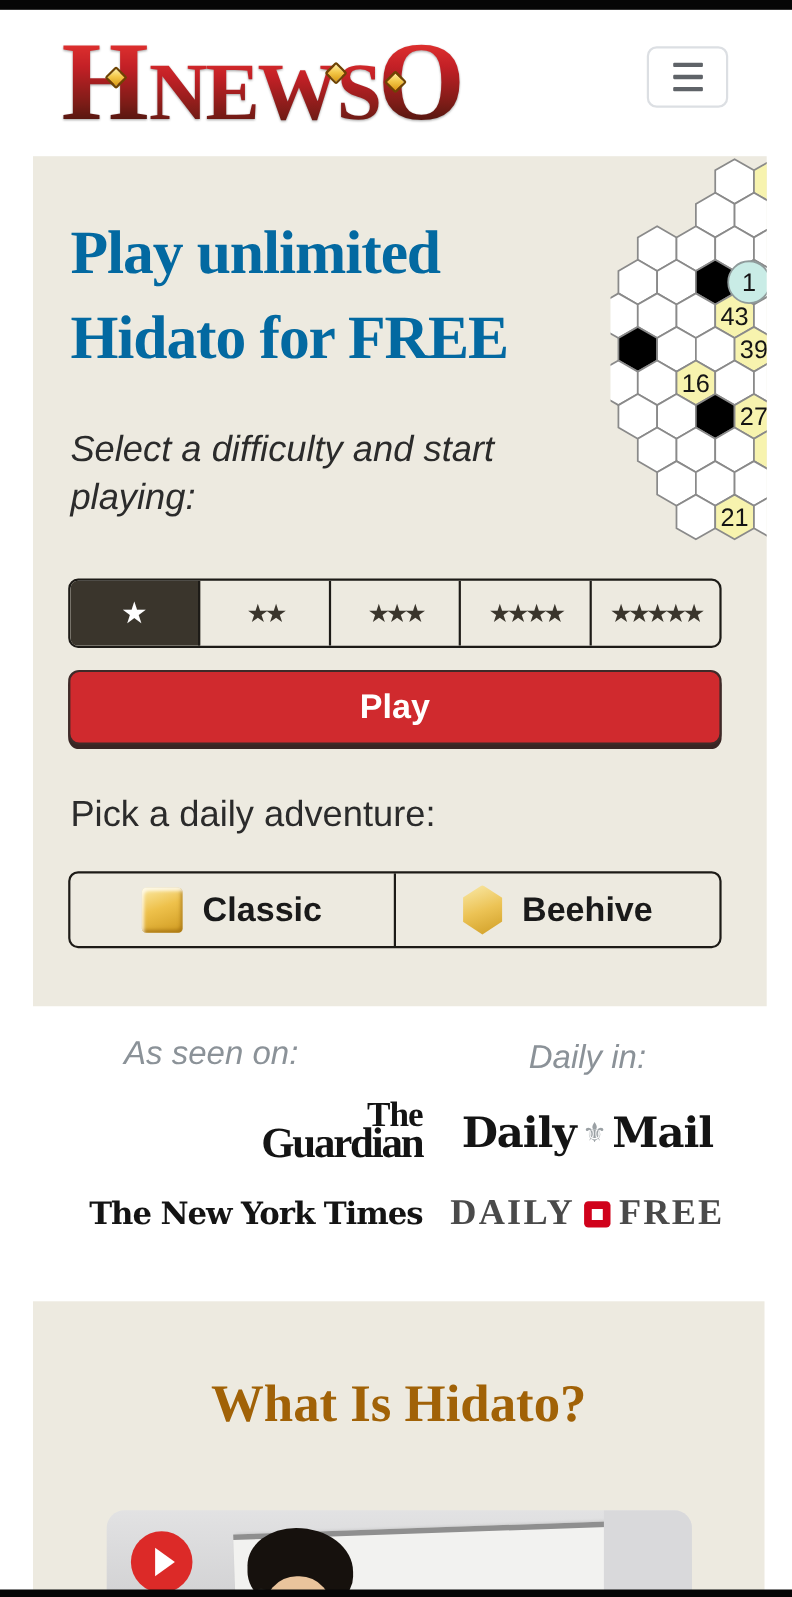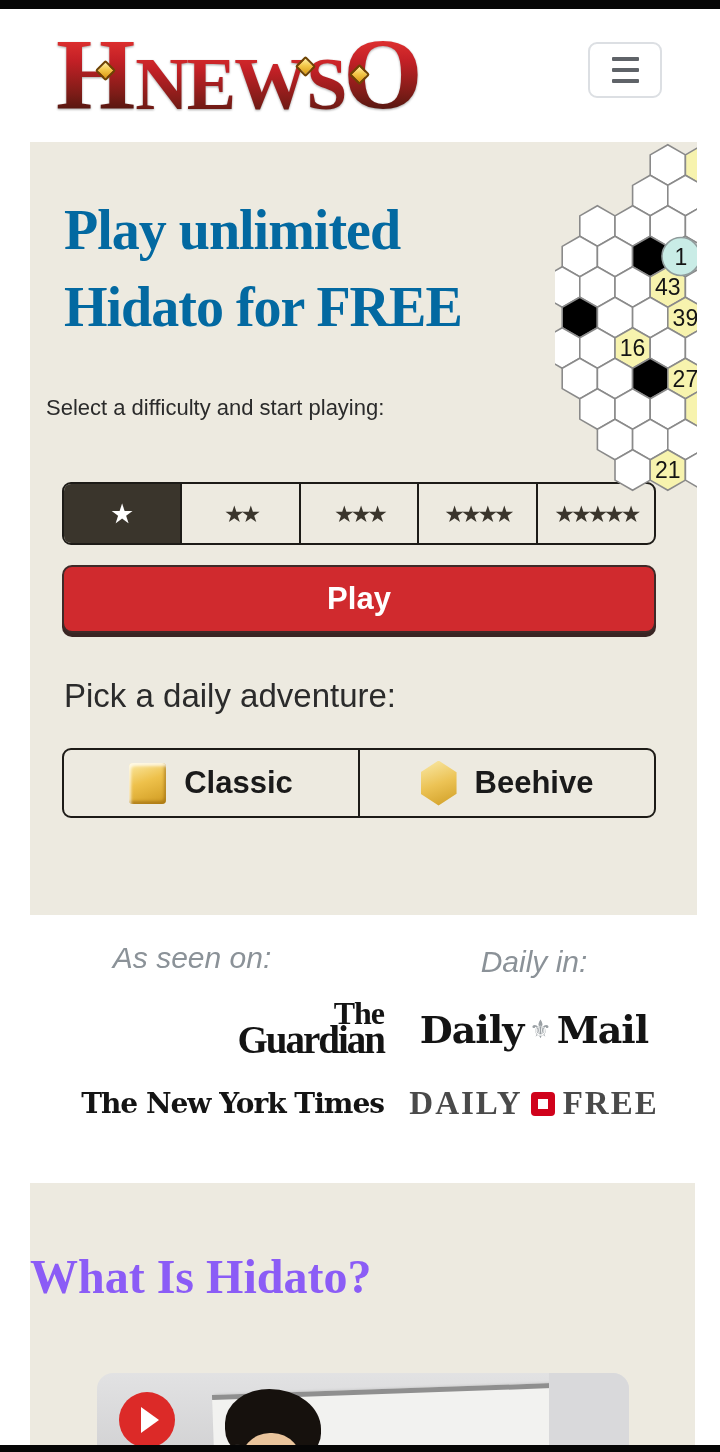--- a/index.html
+++ b/index.html
@@ -41,21 +41,21 @@
   .menu-bar { width:27px; height:4px; background:#5f6368; border-radius:1px; }
 
   
   .hero { position:absolute; top:142px; left:30px; width:667px; height:773px; background:#edeae0; }
   #puzzle-svg { position:absolute; top:0; right:0; }
   .hero-title {
     position:relative; z-index:2; margin:50px 0 0 34px; width:480px;
     font-family:"Liberation Serif", serif; font-weight:700;
     font-size:56px; line-height:77px; color:#0369a1; letter-spacing:-1px;
   }
-  .hero-subtitle { margin:40px 0 0 16px; width:410px; font-size:22px; line-height:44px; color:#2b2b2b; }
+  .hero-subtitle { margin:40px 0 0 34px; width:410px; font-size:33px; line-height:44px; color:#2b2b2b;font-style:italic; }
   .difficulty {
     margin:52px 0 0 32px; width:594px; height:63px;
     border:2px solid #1d1b17; border-radius:9px; background:#edeae0;
     display:flex; overflow:hidden;
   }
   .diff-seg {
     flex:1; display:flex; align-items:center; justify-content:center;
     border-right:2px solid #1d1b17; color:#3a352c;
     font-size:23px; letter-spacing:-4px; cursor:pointer;
     font-family:"DejaVu Sans", sans-serif;
@@ -108,22 +108,22 @@
            display:flex; align-items:center; justify-content:center; gap:8px; }
   .news-sq { width:24px; height:24px; background:#d0021b; border-radius:4px; position:relative; flex:none; }
   .news-sq::before {
     content:""; position:absolute; left:5px; top:5px; width:10px; height:10px;
     background:#ffffff; border:2px solid #d0021b; border-radius:1px;
   }
 
   
   .whatis { position:absolute; top:1183px; left:30px; width:665px; height:269px; background:#edeae0; overflow:hidden; }
   .whatis-title {
-    margin:66px 0 0; text-align:left;
-    font-family:"Liberation Serif", serif; font-weight:700; font-size:48px; color:#8b5cf6;
+    margin:66px 0 0; text-align:center;
+    font-family:"Liberation Serif", serif; font-weight:700; font-size:48px; color:#a16207;
   }
   .video {
     position:relative; margin:69px auto 0; width:532px; height:130px;
     border-radius:16px 16px 0 0; overflow:hidden; cursor:pointer;
     background:linear-gradient(180deg,#e2e2e3 0%,#c8c8ca 100%);
   }
   .whiteboard {
     position:absolute; left:118px; top:16px; width:340px; height:180px;
     background:#f2f2f0; border-top:5px solid #8f8f8f; transform:rotate(-2deg);
     box-shadow:2px 0 3px rgba(0,0,0,0.15);

